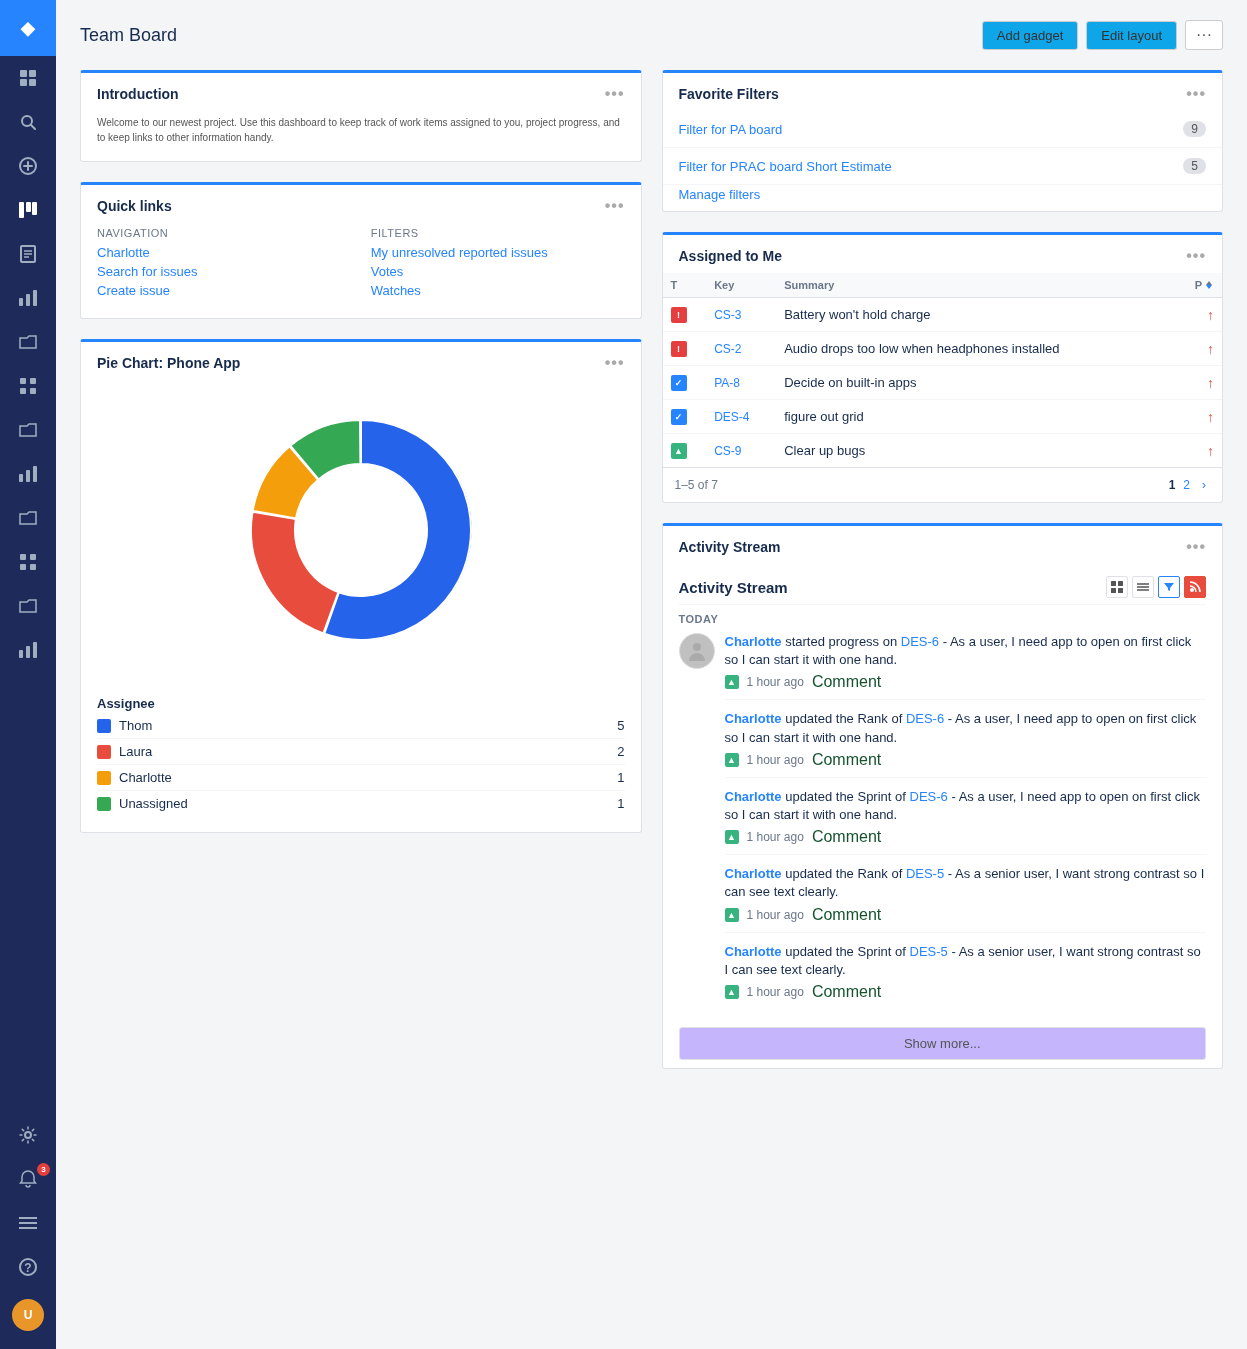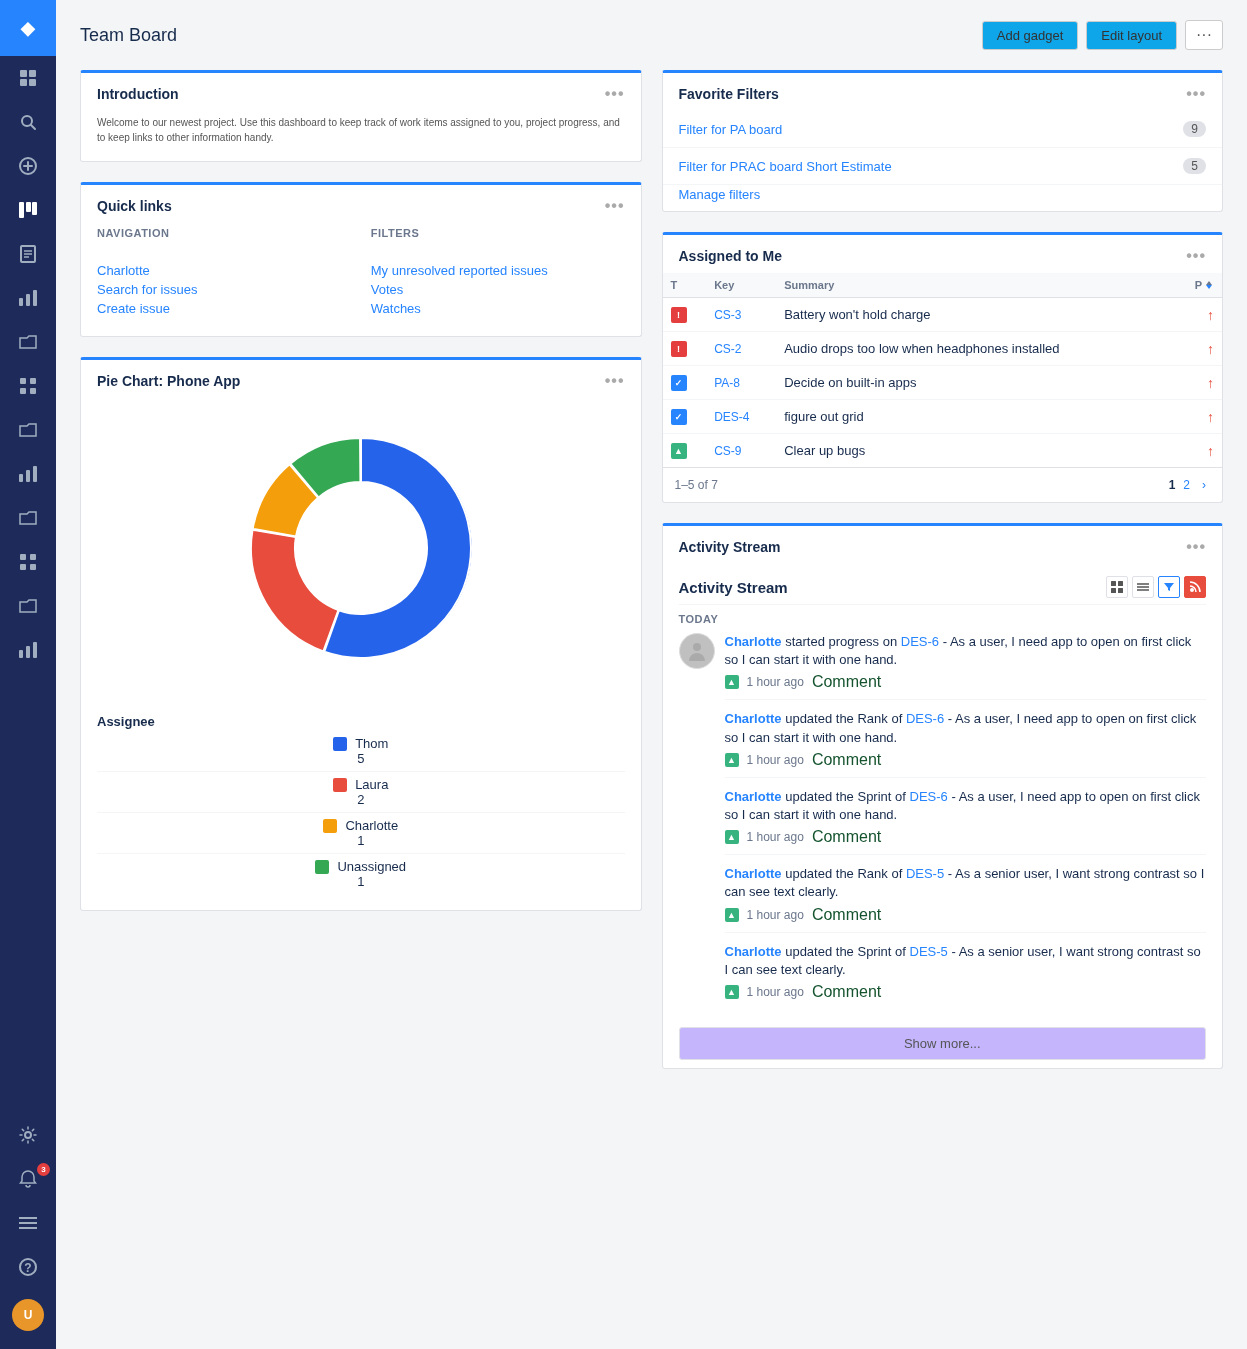--- a/index.html
+++ b/index.html
@@ -150,25 +150,25 @@
     .quicklinks-body {
       padding: 4px 16px 16px;
     }
     .quicklinks-grid {
       display: grid;
       grid-template-columns: 1fr 1fr;
       gap: 4px 20px;
     }
     .quicklinks-col-header {
       font-size: 11px;
-      font-weight: 700;
+      font-weight: 400;
       color: #6b778c;
       text-transform: uppercase;
       letter-spacing: 0.5px;
-      margin-bottom: 24px;
+      margin-bottom: 6px;
     }
     .quicklinks-link {
       display: block;
       font-size: 13px;
       color: #2684ff;
       text-decoration: none;
       margin-bottom: 4px;
       cursor: pointer;
     }
 
@@ -192,21 +192,20 @@
       color: #6b778c;
       margin-bottom: 10px;
     }
     .legend-item {
       display: flex;
       align-items: center;
       justify-content: space-between;
       padding: 5px 0;
       border-bottom: 1px solid #f4f5f7;
       font-size: 13px;
-      flex-direction: column;
     }
     .legend-item:last-child { border-bottom: none; }
     .legend-left {
       display: flex;
       align-items: center;
       gap: 8px;
     }
     .legend-dot {
       width: 14px;
       height: 14px;

